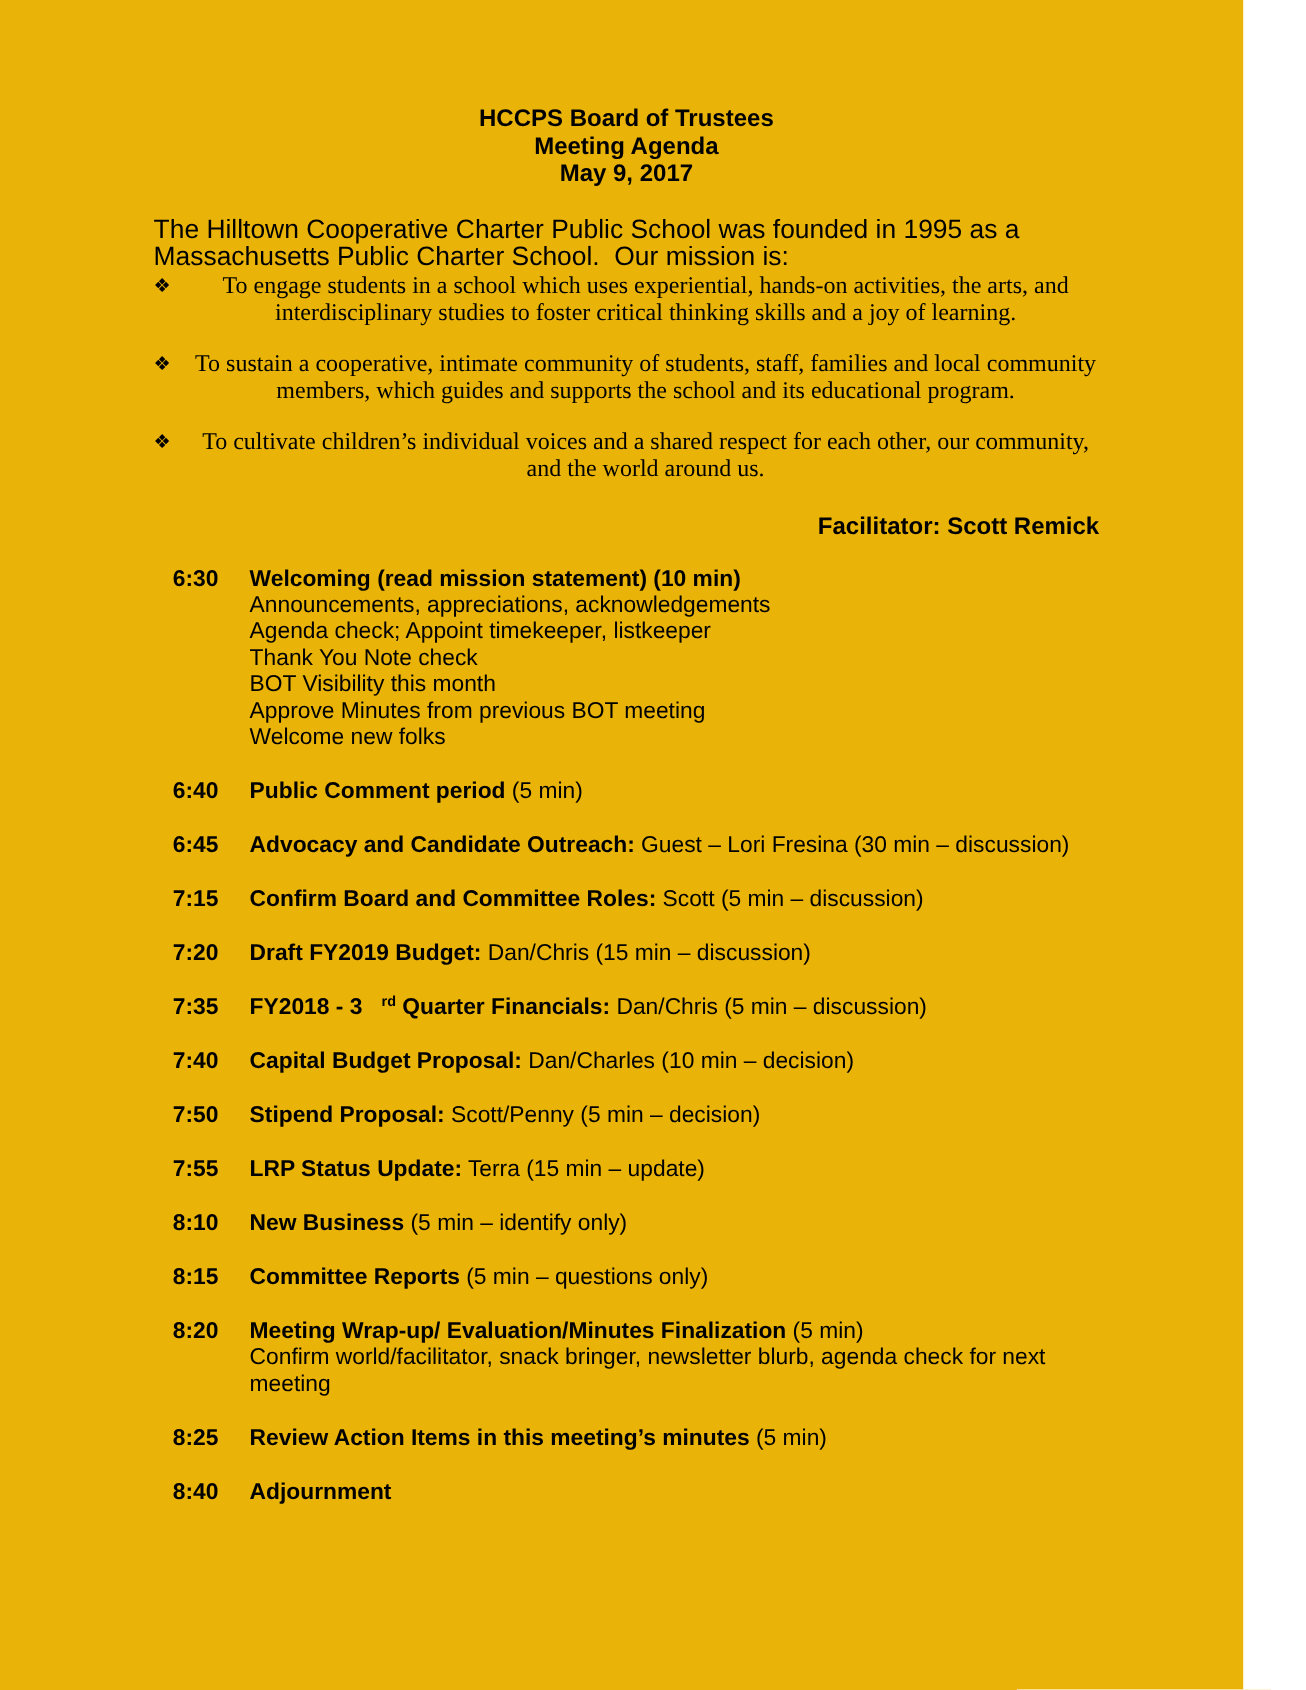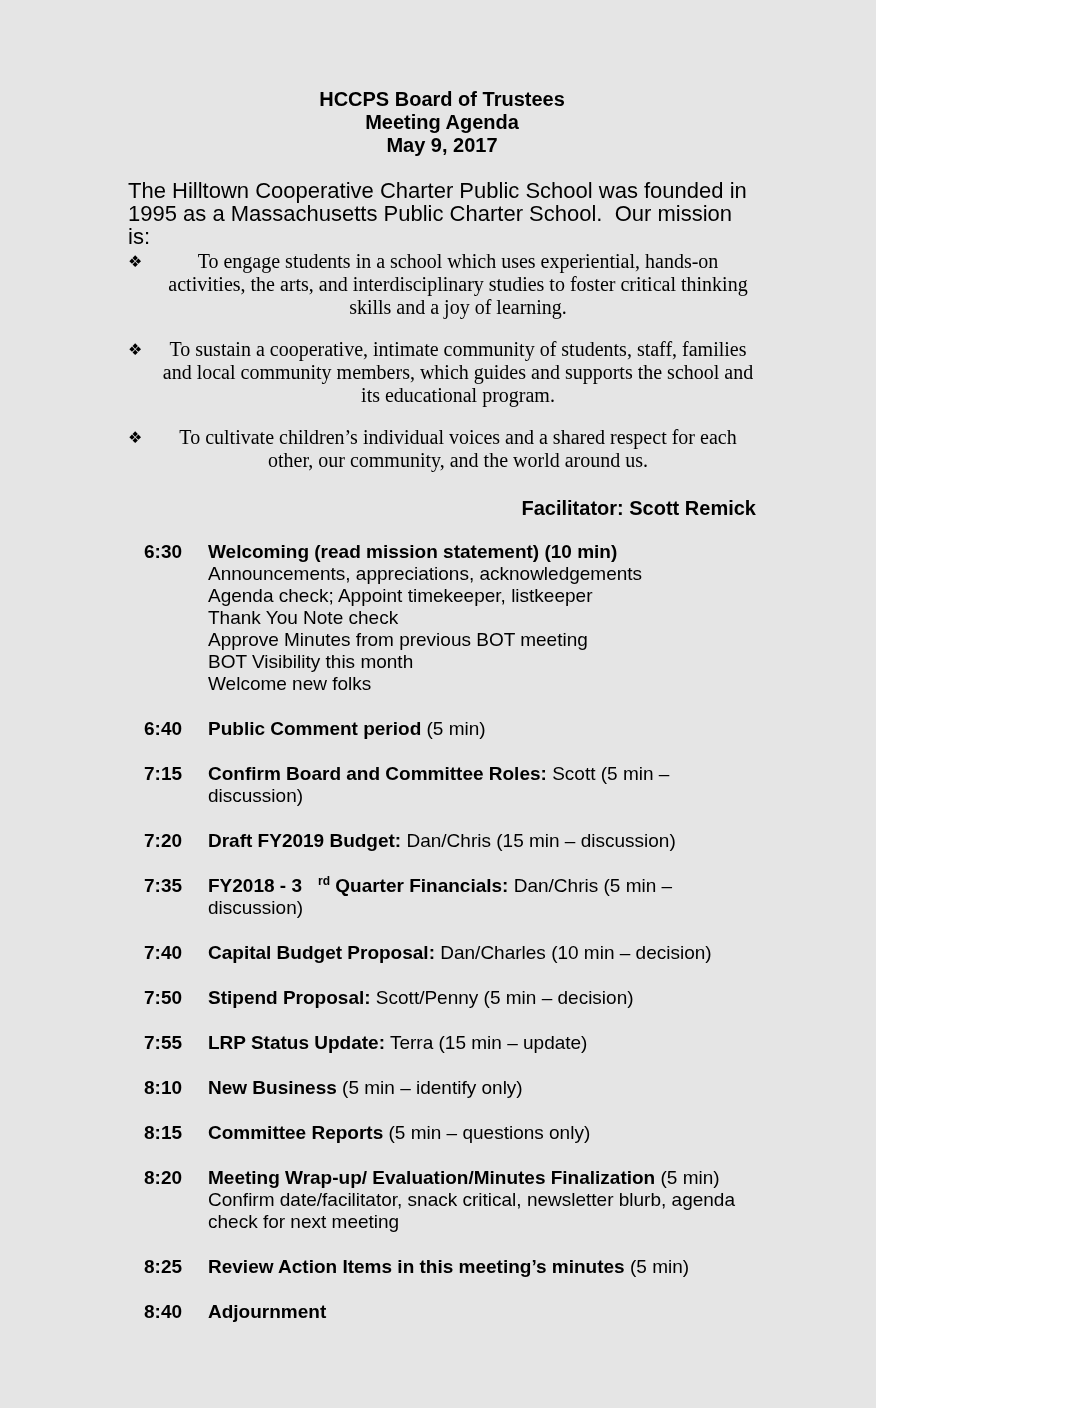--- a/index.html
+++ b/index.html
@@ -1,21 +1,21 @@
 <!DOCTYPE html>
 <html><head>
 <meta charset="utf-8">
 <style>
   * { box-sizing: border-box; }
   html, body { margin: 0; padding: 0; background: #ffffff; }
   .page {
     position: relative;
-    width: 876px;
+    width: 1036px;
     height: 1408px;
-    background: #e5e5e5;
+    background: #eab308;
     color: #000000;
     padding: 88px 120px 0 128px;
     overflow: hidden;
   }
   .doc-header {
     text-align: center;
     font-family: "Liberation Sans", sans-serif;
     font-weight: 700;
     font-size: 20px;
     line-height: 23px;
@@ -92,33 +92,39 @@
 
   <section class="agenda">
 
     <div class="agenda-row first">
       <span class="agenda-time">6:30</span>
       <div class="agenda-content">
         <div><span class="agenda-title">Welcoming (read mission statement) (10 min)</span></div>
         <div class="agenda-sub">Announcements, appreciations, acknowledgements</div>
         <div class="agenda-sub">Agenda check; Appoint timekeeper, listkeeper</div>
         <div class="agenda-sub">Thank You Note check</div>
+        <div class="agenda-sub">BOT Visibility this month</div>
         <div class="agenda-sub">Approve Minutes from previous BOT meeting</div>
-        <div class="agenda-sub">BOT Visibility this month</div>
         <div class="agenda-sub">Welcome new folks</div>
       </div>
     </div>
 
     <div class="agenda-row">
       <span class="agenda-time">6:40</span>
       <div class="agenda-content">
         <span class="agenda-title">Public Comment period</span><span class="agenda-detail"> (5 min)</span>
       </div>
     </div>
 
+    <div class="agenda-row">
+      <span class="agenda-time">6:45</span>
+      <div class="agenda-content">
+        <span class="agenda-title">Advocacy and Candidate Outreach:</span><span class="agenda-detail"> Guest – Lori Fresina (30 min – discussion)</span>
+      </div>
+    </div>
 
     <div class="agenda-row">
       <span class="agenda-time">7:15</span>
       <div class="agenda-content">
         <span class="agenda-title">Confirm Board and Committee Roles:</span><span class="agenda-detail"> Scott (5 min – discussion)</span>
       </div>
     </div>
 
     <div class="agenda-row">
       <span class="agenda-time">7:20</span>
@@ -166,21 +172,21 @@
       <span class="agenda-time">8:15</span>
       <div class="agenda-content">
         <span class="agenda-title">Committee Reports</span><span class="agenda-detail"> (5 min – questions only)</span>
       </div>
     </div>
 
     <div class="agenda-row">
       <span class="agenda-time">8:20</span>
       <div class="agenda-content">
         <div><span class="agenda-title">Meeting Wrap-up/ Evaluation/Minutes Finalization</span><span class="agenda-detail"> (5 min)</span></div>
-        <div class="agenda-sub">Confirm date/facilitator, snack critical, newsletter blurb, agenda check for next meeting</div>
+        <div class="agenda-sub">Confirm world/facilitator, snack bringer, newsletter blurb, agenda check for next meeting</div>
       </div>
     </div>
 
     <div class="agenda-row">
       <span class="agenda-time">8:25</span>
       <div class="agenda-content">
         <span class="agenda-title">Review Action Items in this meeting’s minutes</span><span class="agenda-detail"> (5 min)</span>
       </div>
     </div>
 

